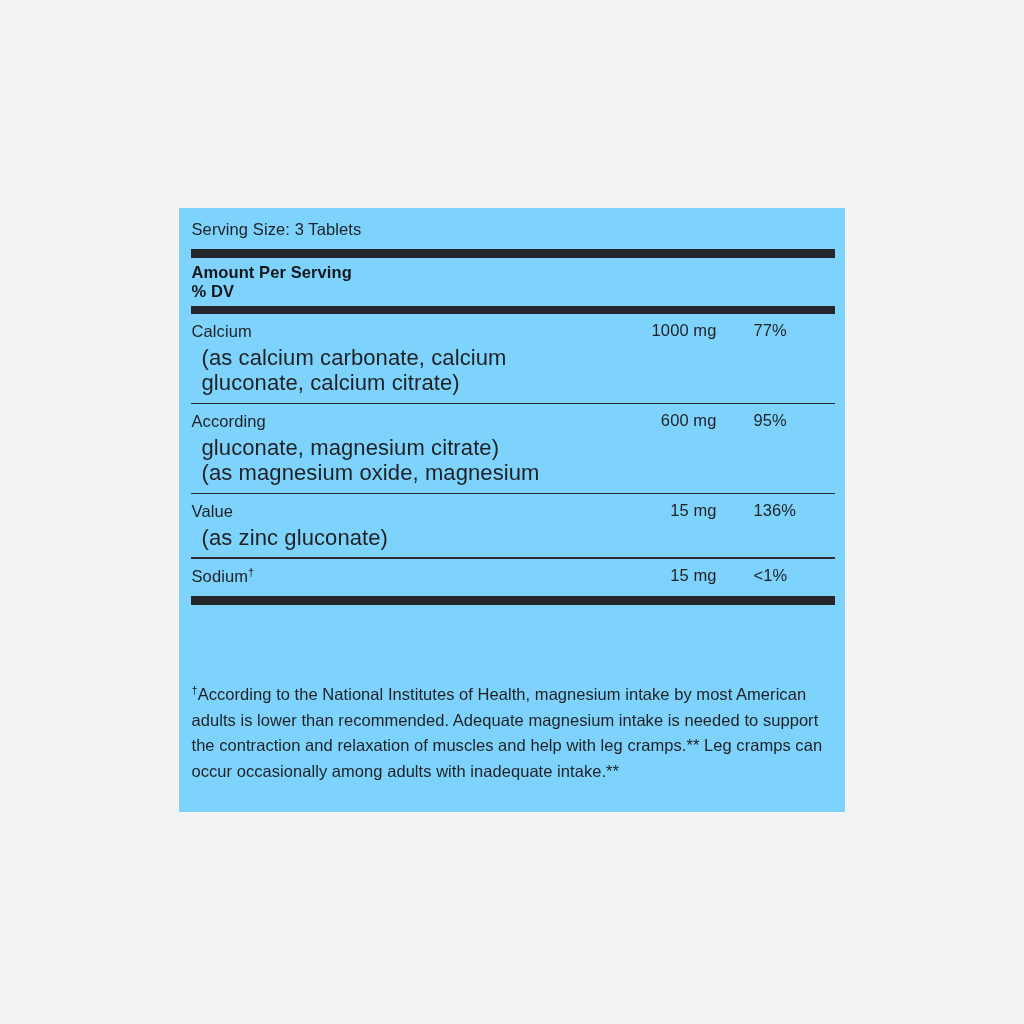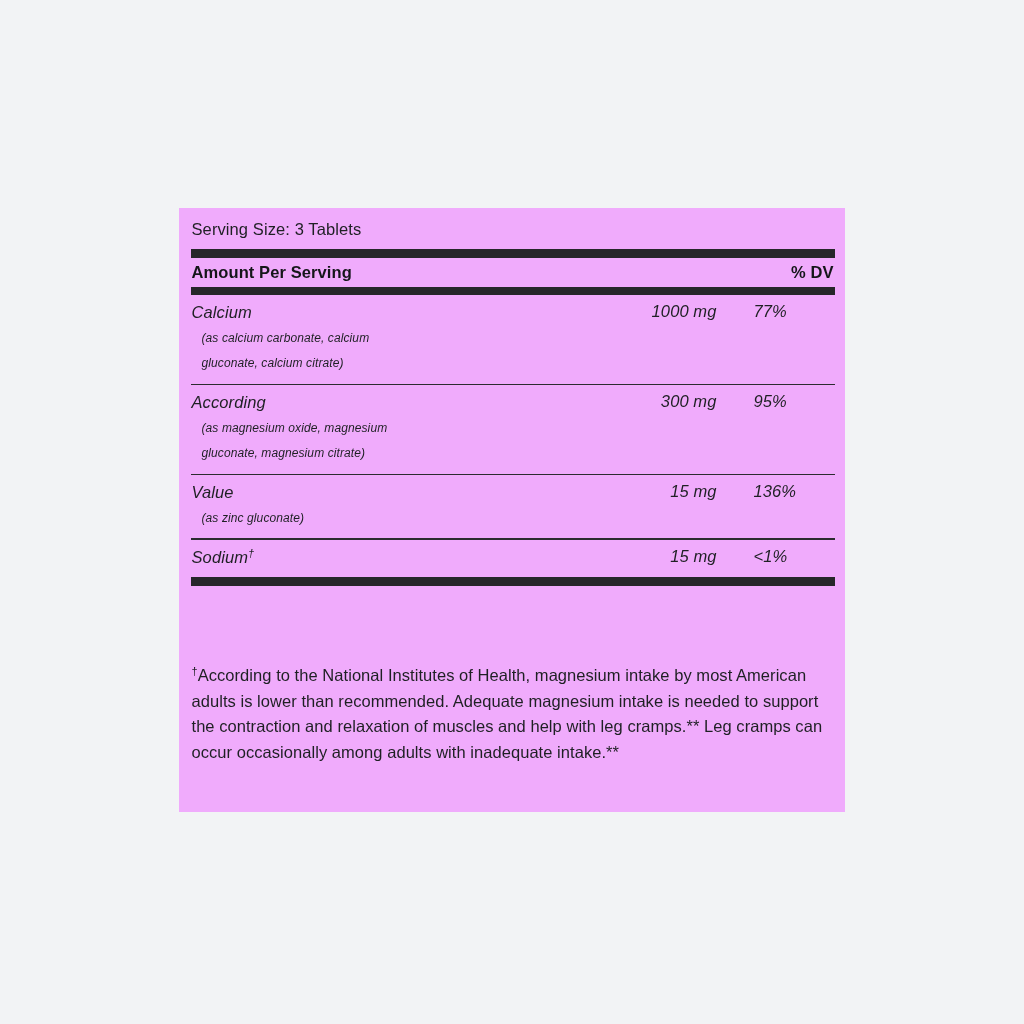--- a/index.html
+++ b/index.html
@@ -19,21 +19,21 @@
     background: #f2f3f5;
   }
 
   
   .facts-card {
     position: absolute;
     left: 179px;
     top: 208px;
     width: 666px;
     height: 604px;
-    background: #f0abfc;
+    background: #7dd3fc;
     padding: 0 10px 0 11px;
   }
 
   .inner {
     width: 644px;
     margin: 0 auto;
     padding-top: 11px;
   }
 
   
@@ -57,24 +57,25 @@
   
   .aps-row {
     display: flex;
     align-items: baseline;
     justify-content: space-between;
     font-weight: bold;
     font-size: 16.5px;
     color: #15161a;
     padding: 5px 1px 5px 1px;
     letter-spacing: 0.1px;
-  }
-
-  
-  .rows { width: 644px; font-style: italic; }
+    flex-direction: column;
+  }
+
+  
+  .rows { width: 644px; }
 
   .nrow {
     position: relative;
     padding: 0;
   }
   .nrow .rule {
     height: 1.6px;
     background: #2b2b2f;
     width: 644px;
   }
@@ -86,21 +87,21 @@
   }
 
   .nutrient-name {
     font-size: 16.5px;
     color: #1f2024;
     line-height: 25.5px;
     letter-spacing: 0.1px;
     padding-left: 1px;
   }
   .nutrient-source {
-    font-size: 12px;
+    font-size: 22px;
     color: #1f2024;
     line-height: 25.5px;
     letter-spacing: 0.1px;
     padding-left: 11px;
   }
 
   .amount {
     position: absolute;
     top: 4px;
     right: 118px;
@@ -184,23 +185,23 @@
             <div class="nutrient-source">gluconate, calcium citrate)</div>
             <div class="amount">1000 mg</div>
             <div class="dv">77%</div>
           </div>
         </div>
 
         <div class="nrow">
           <div class="rule"></div>
           <div class="nrow-body">
             <div class="nutrient-name">According</div>
+            <div class="nutrient-source">gluconate, magnesium citrate)</div>
             <div class="nutrient-source">(as magnesium oxide, magnesium</div>
-            <div class="nutrient-source">gluconate, magnesium citrate)</div>
-            <div class="amount">300 mg</div>
+            <div class="amount">600 mg</div>
             <div class="dv">95%</div>
           </div>
         </div>
 
         <div class="nrow">
           <div class="rule"></div>
           <div class="nrow-body">
             <div class="nutrient-name">Value</div>
             <div class="nutrient-source">(as zinc gluconate)</div>
             <div class="amount">15 mg</div>

